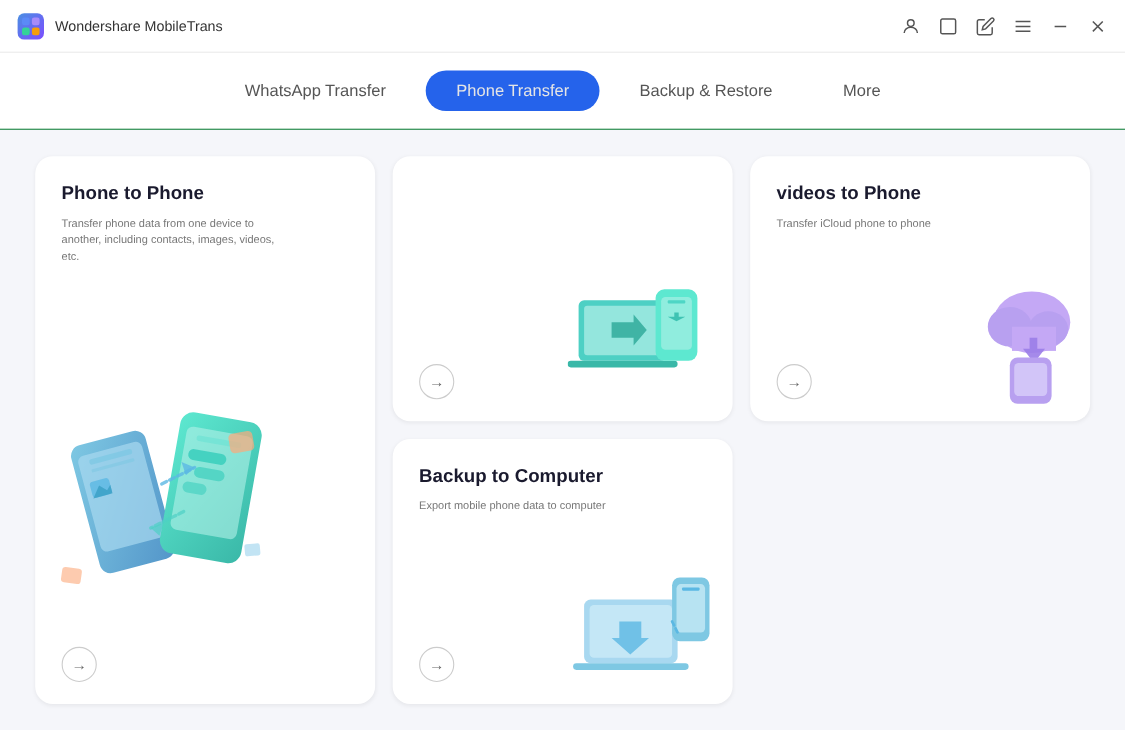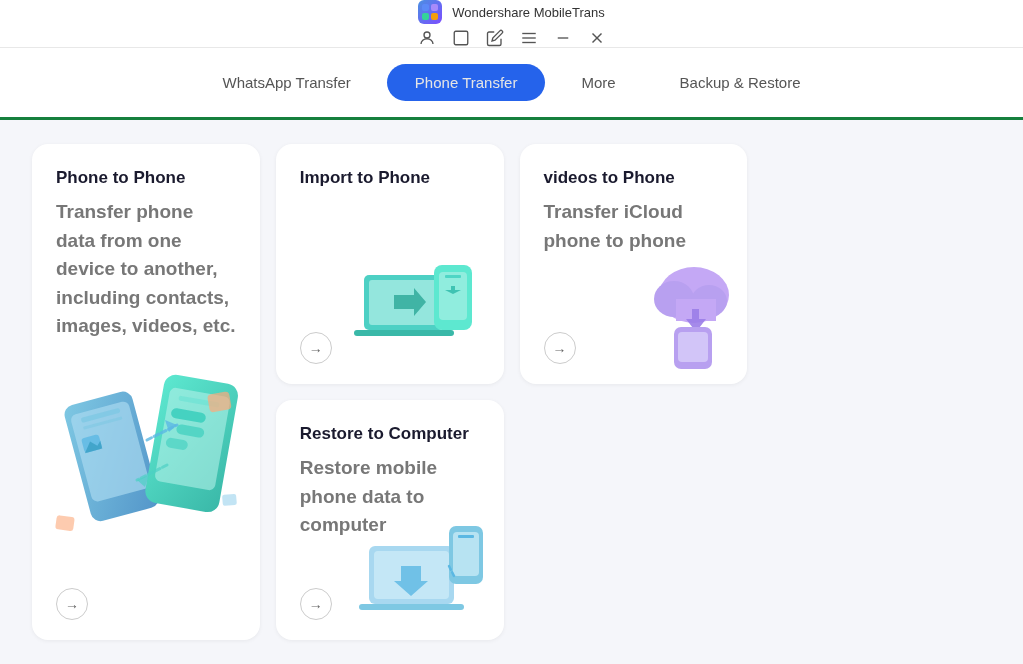--- a/index.html
+++ b/index.html
@@ -15,21 +15,20 @@
 
     
     .titlebar {
       background: #ffffff;
       height: 48px;
       display: flex;
       align-items: center;
       justify-content: space-between;
       padding: 0 16px;
       border-bottom: 1px solid #e8e8e8;
-      flex-direction: column;
       -webkit-app-region: drag;
     }
     .titlebar-left {
       display: flex;
       align-items: center;
       gap: 10px;
     }
     .app-icon {
       width: 24px;
       height: 24px;
@@ -57,21 +56,21 @@
       align-items: center;
     }
 
     
     .nav-bar {
       background: #ffffff;
       padding: 16px 0 0 0;
       display: flex;
       justify-content: center;
       gap: 8px;
-      border-bottom: 3px solid #15803d;
+      border-bottom: 1px solid #15803d;
       padding-bottom: 0;
     }
     .nav-tab {
       padding: 10px 28px;
       border-radius: 24px;
       font-size: 15px;
       font-weight: 500;
       cursor: pointer;
       color: #555;
       background: transparent;
@@ -82,21 +81,21 @@
     .nav-tab.active {
       background: #2563eb;
       color: #e5e5e5;
     }
 
     
     .main-content {
       flex: 1;
       padding: 24px 32px;
       display: grid;
-      grid-template-columns: 1fr 1fr 1fr 1fr;
+      grid-template-columns: 1fr 1fr 1fr;
       grid-template-rows: 1fr 1fr;
       gap: 16px;
       overflow: hidden;
     }
 
     
     .card {
       background: #ffffff;
       border-radius: 16px;
       padding: 24px;
@@ -112,25 +111,24 @@
       grid-row: 1 / 3;
     }
 
     .card-title {
       font-size: 17px;
       font-weight: 700;
       color: #1a1a2e;
       margin-bottom: 10px;
     }
     .card-desc {
-      font-size: 19px;
+      font-size: 10px;
       color: #777;
       line-height: 1.5;
       max-width: 200px;
-      font-weight: bold;
     }
 
     .arrow-btn {
       position: absolute;
       bottom: 20px;
       left: 24px;
       width: 32px;
       height: 32px;
       border-radius: 50%;
       border: 1.5px solid #ccc;
@@ -193,22 +191,22 @@
         <line x1="18" y1="6" x2="6" y2="18"></line>
           <line x1="6" y1="6" x2="18" y2="18"></line>
       </svg>
     </span>
   </div>
 </div>
 
 <div class="nav-bar">
   <button class="nav-tab">WhatsApp Transfer</button>
   <button class="nav-tab active">Phone Transfer</button>
+  <button class="nav-tab">Backup &amp; Restore</button>
   <button class="nav-tab">More</button>
-  <button class="nav-tab">Backup &amp; Restore</button>
 </div>
 
 <div class="main-content">
 
   <div class="card card-large">
     <div class="card-title">Phone to Phone</div>
     <div class="card-desc">Transfer phone data from one device to another, including contacts, images, videos, etc.</div>
 
     <div style="position:absolute; bottom: 55px; left: 20px; right: 20px; height: 220px;">
       <svg width="240" height="220" viewBox="0 0 240 220">
@@ -256,21 +254,20 @@
             <stop offset="100%" stop-color="#3ab8a8"></stop>
           </linearGradient>
         </defs>
       </svg>
     </div>
 
     <div class="arrow-btn">→</div>
   </div>
 
   <div class="card" style="grid-column:2; grid-row:1;">
-    <div class="card-title">Import to Phone</div>
     <div class="arrow-btn">→</div>
 
     <div style="position:absolute; right:10px; bottom:10px;">
       <svg width="140" height="120" viewBox="0 0 140 120">
 
         <g transform="translate(0, 20)">
           <rect x="10" y="5" width="80" height="55" rx="5" fill="#4dd0c4"></rect>
           <rect x="15" y="10" width="70" height="45" rx="3" fill="#b2f0e8" opacity="0.7"></rect>
           <rect x="0" y="60" width="100" height="6" rx="3" fill="#3ab8a8"></rect>
 
@@ -307,22 +304,22 @@
 
         <g transform="translate(55, 70)">
           <rect x="20" y="5" width="38" height="42" rx="7" fill="#b8a0f0"></rect>
           <rect x="24" y="10" width="30" height="30" rx="4" fill="#ddd4fb" opacity="0.7"></rect>
         </g>
       </svg>
     </div>
   </div>
 
   <div class="card" style="grid-column:2; grid-row:2;">
-    <div class="card-title">Restore to Computer</div>
-    <div class="card-desc">Restore mobile phone data to computer</div>
+    <div class="card-title">Backup to Computer</div>
+    <div class="card-desc">Export mobile phone data to computer</div>
     <div class="arrow-btn">→</div>
 
     <div style="position:absolute; right:10px; bottom:5px;">
       <svg width="140" height="120" viewBox="0 0 140 120">
 
         <g transform="translate(5, 30)">
           <rect x="10" y="5" width="85" height="58" rx="6" fill="#a8d8f0"></rect>
           <rect x="15" y="10" width="75" height="48" rx="4" fill="#d0eef8" opacity="0.7"></rect>
           <rect x="0" y="63" width="105" height="6" rx="3" fill="#7ec8e3"></rect>
 

